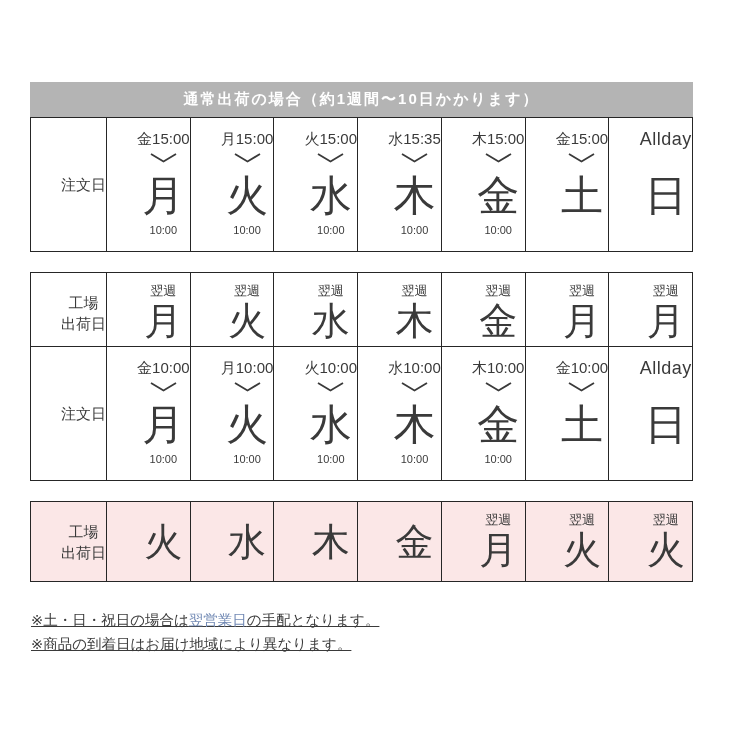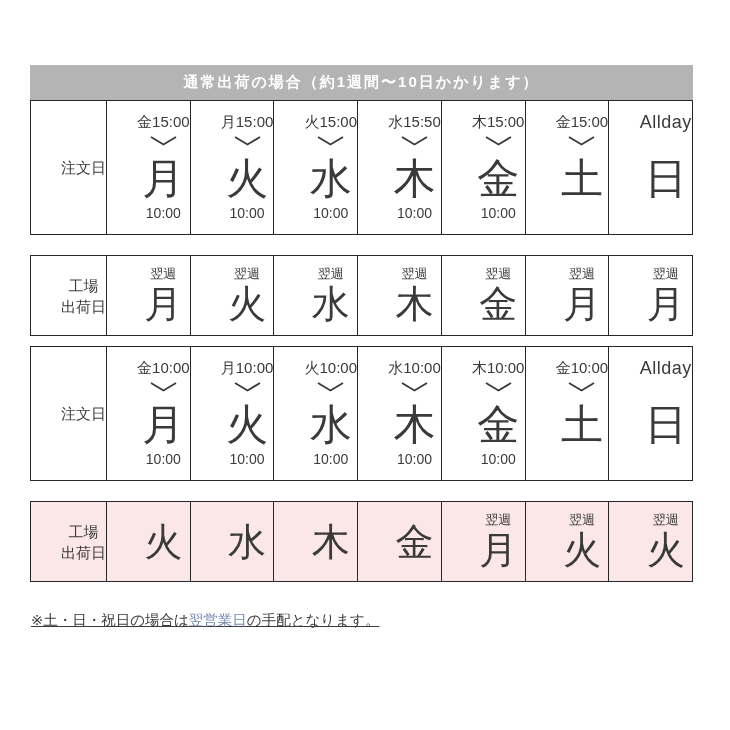--- a/index.html
+++ b/index.html
@@ -4,21 +4,21 @@
 <style>
   html,body { margin:0; padding:0; }
   .page {
     position:relative;
     width:730px; height:730px;
     background:#ffffff;
     font-family:"Liberation Sans","DejaVu Sans",sans-serif;
     overflow:hidden;
   }
   .table-block { position:absolute; left:30px; width:663px; }
-  .table-block.t1 { top:65px; }
+  .table-block.t1 { top:82px; }
   .table-block.t2 { top:346px; }
 
   .tbl-title {
     height:35px;
     background:#b4b4b4;
     color:#ffffff;
     font-size:15px;
     font-weight:bold;
     letter-spacing:2px;
     display:flex; align-items:center; justify-content:center;
@@ -44,21 +44,21 @@
   }
   .cell:first-child { border-left:none; }
 
   .label-cell { font-size:15px; line-height:21px; text-align:left; }
 
   .slot-top  { font-size:15px; height:22px; line-height:22px; }
   .allday .slot-top { font-size:18px; letter-spacing:0.5px; }
   .chevron { height:10px; margin:3px 0 10px; display:flex; align-items:center; }
   .chevron.hidden { visibility:hidden; }
   .big-day   { font-size:42px; line-height:46px; font-weight:300; }
-  .slot-time { font-size:14px; height:22px; line-height:22px; }
+  .slot-time { font-size:11px; height:22px; line-height:22px; }
 
   .yoku     { font-size:13px; line-height:17px; }
   .yoku:empty { display:none; }
   .big-ship { font-size:38px; line-height:44px; font-weight:300; }
 
   .notes { position:absolute; left:31px; top:608px; font-size:14.5px; line-height:24px; color:#3a3a3a;text-decoration:underline; }
   .note-link { color:#7189b4; }
   .note-link:empty { display:none; }
 </style>
 </head>
@@ -98,21 +98,21 @@
         <span class="slot-top">火15:00</span>
         <span class="chevron">
             <svg width="27" height="10" viewBox="0 0 27 10">
               <polyline points="1,1 13.5,8.5 26,1" fill="none" stroke="#3a3a3a" stroke-width="1.8"></polyline>
             </svg>
           </span>
         <span class="big-day">水</span>
         <span class="slot-time">10:00</span>
       </div>
       <div class="cell">
-        <span class="slot-top">水15:50</span>
+        <span class="slot-top">水15:35</span>
         <span class="chevron">
             <svg width="27" height="10" viewBox="0 0 27 10">
               <polyline points="1,1 13.5,8.5 26,1" fill="none" stroke="#3a3a3a" stroke-width="1.8"></polyline>
             </svg>
           </span>
         <span class="big-day">木</span>
         <span class="slot-time">10:00</span>
       </div>
       <div class="cell">
         <span class="slot-top">木15:00</span>
@@ -293,15 +293,18 @@
         <span class="yoku">翌週</span>
         <span class="big-ship">火</span>
       </div>
     </div>
   </section>
 
   <div class="notes">
     <div class="note-line">
       <span class="note-pre">※土・日・祝日の場合は</span><span class="note-link">翌営業日</span><span class="note-post">の手配となります。</span>
     </div>
+    <div class="note-line">
+      <span class="note-pre">※商品の到着日はお届け地域により異なります。</span><span class="note-post"></span>
+    </div>
   </div>
 
 </div>
 
 </body></html>

